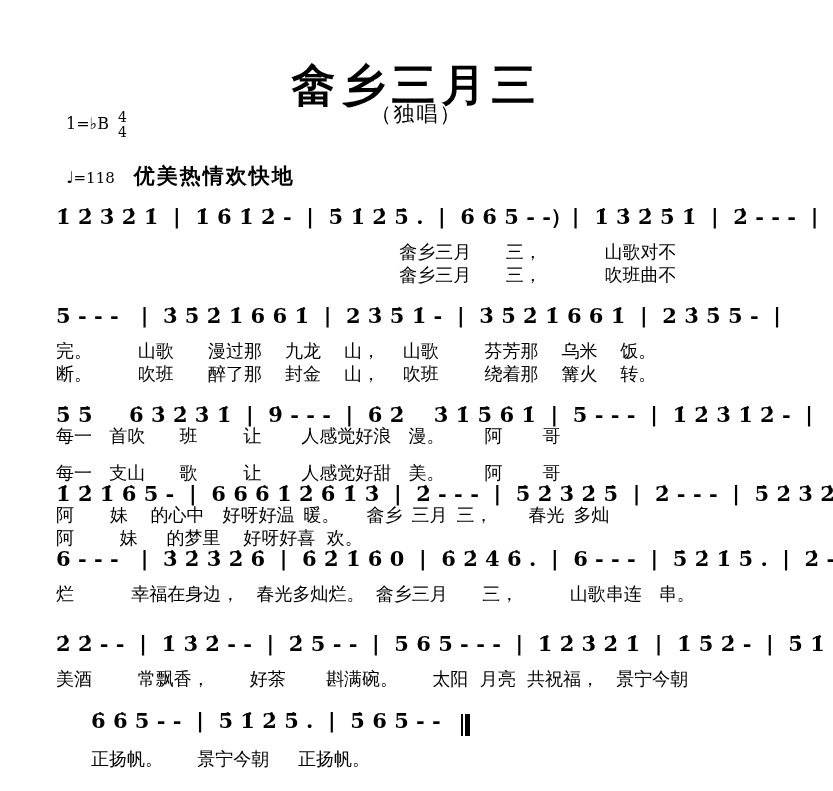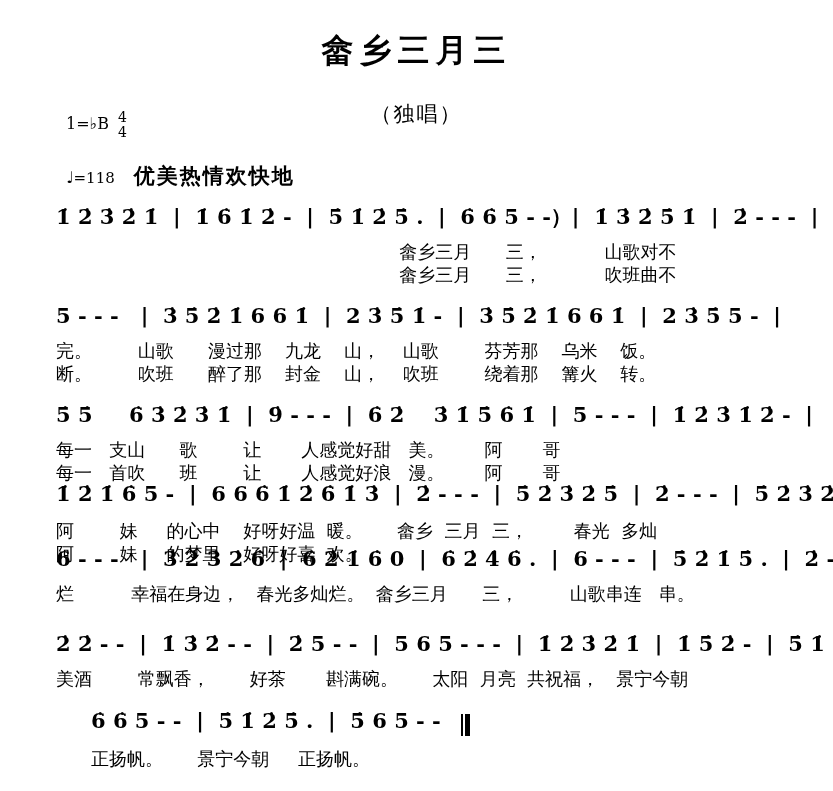--- a/index.html
+++ b/index.html
@@ -12,27 +12,27 @@
     width: 833px;
     height: 791px;
     background: #ffffff;
     font-family: "DejaVu Sans", sans-serif;
     color: #000000;
     overflow: hidden;
   }
   
   .title {
     position: absolute;
-    top: 29px;
+    top: 56px;
     left: 0;
     width: 833px;
     text-align: center;
     font-family: "DejaVu Serif", serif;
     font-weight: bold;
-    font-size: 32px;
+    font-size: 44px;
     letter-spacing: 6px;
   }
   .subtitle {
     position: absolute;
     top: 100px;
     left: 0;
     width: 833px;
     text-align: center;
     font-family: "DejaVu Serif", serif;
     font-size: 21px;
@@ -146,27 +146,27 @@
   </div>
 
   <div class="system" style="top:305px;">
     <div class="notes">5 - - -   |  3̇ 5̇ 2̇ 1̇ 6 6 1̇  |  2 3̇ 5̇ 1̇ -  |  3̇ 5̇ 2̇ 1̇ 6 6 1̇  |  2 3̇ 5̇ 5 -  |</div>
     <div class="lyric" style="margin-top:14px;">完。        山歌      漫过那    九龙    山，    山歌        芬芳那    乌米    饭。</div>
     <div class="lyric">断。        吹班      醉了那    封金    山，    吹班        绕着那    篝火    转。</div>
   </div>
 
   <div class="system" style="top:404px;">
     <div class="notes">5̇ 5̇     6̇ 3̇ 2̇ 3̇ 1̇  |  9̇ - - -  |  6̇ 2̇    3̇ 1̇ 5̇ 6̇ 1̇  |  5 - - -  |  1̇ 2̇ 3̇ 1̇ 2̇ -  |</div>
+    <div class="lyric">每一   首吹      班        让       人感觉好浪   漫。       阿       哥</div>
     <div class="lyric" style="margin-top:14px;">每一   支山      歌        让       人感觉好甜   美。       阿       哥</div>
-    <div class="lyric">每一   首吹      班        让       人感觉好浪   漫。       阿       哥</div>
   </div>
 
   <div class="system" style="top:483px;">
     <div class="notes">1̇ 2̇ 1̇ 6̇ 5 -  |  6 6 6̇ 1̇ 2̇ 6̇ 1̇ 3̇  |  2̇ - - -  |  5̇ 2̇ 3̇ 2̇ 5̇  |  2̇ - - -  |  5̇ 2̇ 3̇ 2̇ 1̇  |</div>
-    <div class="lyric" style="margin-top:16px;">阿        妹     的心中    好呀好温  暖。      畲乡  三月  三，        春光  多灿</div>
+    <div class="lyric" style="margin-top:0;font-family:Liberation Serif, serif;">阿        妹     的心中    好呀好温  暖。      畲乡  三月  三，        春光  多灿</div>
     <div class="lyric">阿        妹     的梦里    好呀好喜  欢。</div>
   </div>
 
   <div class="system" style="top:548px;">
     <div class="notes">6 - - -   |  3̇ 2̇ 3̇ 2̇ 6̇  |  6̇ 2̇ 1̇ 6̇ 0  |  6̇ 2̇ 4̇ 6̇ .  |  6 - - -  |  5̇ 2̇ 1̇ 5̇ .  |  2̇ - - -  |</div>
     <div class="lyric" style="margin-top:14px;">烂          幸福在身边，   春光多灿烂。  畲乡三月      三，         山歌串连   串。</div>
   </div>
 
   <div class="system" style="top:633px;">
     <div class="notes">2̇ 2̇ - -  |  1̇ 3̇ 2̇ - -  |  2̇ 5 - -  |  5 6 5 - - -  |  1̇ 2̇ 3̇ 2̇ 1̇  |  1̇ 5̇ 2̇ -  |  5̇ 1̇ 2̇ 5̇ .  |</div>

